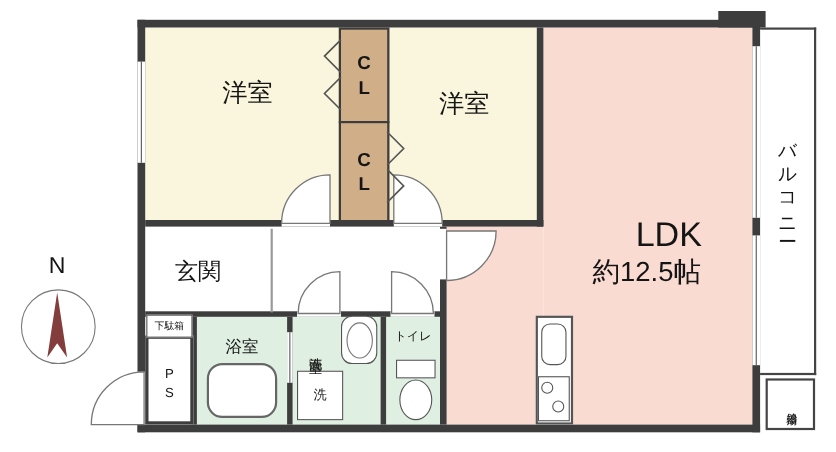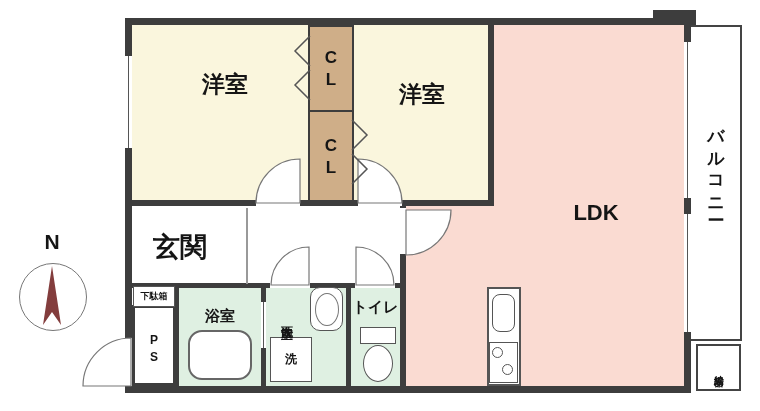--- a/index.html
+++ b/index.html
@@ -11,21 +11,21 @@
     position:relative;width:760px;height:411px;background:#fff;overflow:hidden;
     font-family:"Liberation Sans","DejaVu Sans",sans-serif;color:#111;
   }
   .abs{position:absolute;}
   .bg{position:absolute;}
   .wall{position:absolute;background:var(--wall);}
   .gap{position:absolute;background:#fff;}
   .winline{position:absolute;background:#555;}
   .thinbox{position:absolute;background:#fff;border:1.5px solid #555;box-sizing:border-box;}
   .lbl{position:absolute;display:flex;align-items:center;justify-content:center;
-       color:#151515;white-space:nowrap;font-weight:700;line-height:1;}
+       color:#151515;white-space:nowrap;font-weight:400;line-height:1;}
   .vtext{writing-mode:vertical-rl;text-orientation:upright;}
   svg.overlay{position:absolute;left:0;top:0;pointer-events:none;}
 </style>
 </head>
 <body>
 
 <div id="plan">
 
   <div class="bg" style="left:132px;top:25px;width:178px;height:178px;background:var(--bedroom-fill);"></div>
   <div class="bg" style="left:354px;top:25px;width:134px;height:178px;background:var(--bedroom-fill);"></div>
@@ -109,30 +109,31 @@
     </g>
     <polygon points="52,266 61,325 52,312 43,325" fill="var(--compass-arrow)"></polygon>
   </svg>
 
   <div class="lbl" style="left:30px;top:228px;width:44px;height:26px;font-size:21px;">N</div>
 
   <div class="lbl" style="left:150px;top:70px;width:150px;height:28px;font-size:23px;">洋室</div>
 
   <div class="lbl" style="left:356px;top:80px;width:132px;height:28px;font-size:23px;">洋室</div>
 
-  <div class="lbl" style="left:498px;top:198px;width:196px;height:30px;font-size:22px;">LDK</div>
+  <div class="lbl" style="left:510px;top:198px;width:196px;height:30px;font-size:31px;">LDK</div>
+  <div class="lbl" style="left:490px;top:232px;width:196px;height:30px;font-size:25px;">約12.5帖</div>
 
-  <div class="lbl" style="left:138px;top:233px;width:84px;height:28px;font-size:27px;">玄関</div>
+  <div class="lbl" style="left:138px;top:233px;width:84px;height:28px;font-size:21px;">玄関</div>
   <div class="lbl" style="left:133px;top:287px;width:42px;height:19px;font-size:9px;">下駄箱</div>
   <div class="lbl vtext" style="left:142px;top:330px;width:24px;height:40px;font-size:12px;letter-spacing:3px;">PS</div>
 
   <div class="lbl" style="left:181px;top:305px;width:78px;height:20px;font-size:15px;">浴室</div>
   <div class="lbl vtext" style="left:278px;top:290px;width:18px;height:54px;font-size:12px;letter-spacing:1px;">洗面室</div>
   <div class="lbl" style="left:270px;top:348px;width:42px;height:22px;font-size:12px;">洗</div>
-  <div class="lbl" style="left:351px;top:299px;width:49px;height:15px;font-size:15px;">トイレ</div>
+  <div class="lbl" style="left:351px;top:299px;width:49px;height:15px;font-size:11px;">トイレ</div>
 
   <div class="lbl vtext" style="left:321px;top:34px;width:20px;height:72px;font-size:17px;letter-spacing:3px;font-weight:600;">CL</div>
   <div class="lbl vtext" style="left:321px;top:122px;width:20px;height:72px;font-size:17px;letter-spacing:3px;font-weight:600;">CL</div>
 
   <div class="lbl vtext" style="left:703px;top:86px;width:26px;height:160px;font-size:17px;letter-spacing:4px;">バルコニー</div>
   <div class="lbl vtext" style="left:708px;top:349px;width:21px;height:38px;font-size:10px;letter-spacing:1px;">給湯器</div>
 
 </div>
 
 </body></html>

